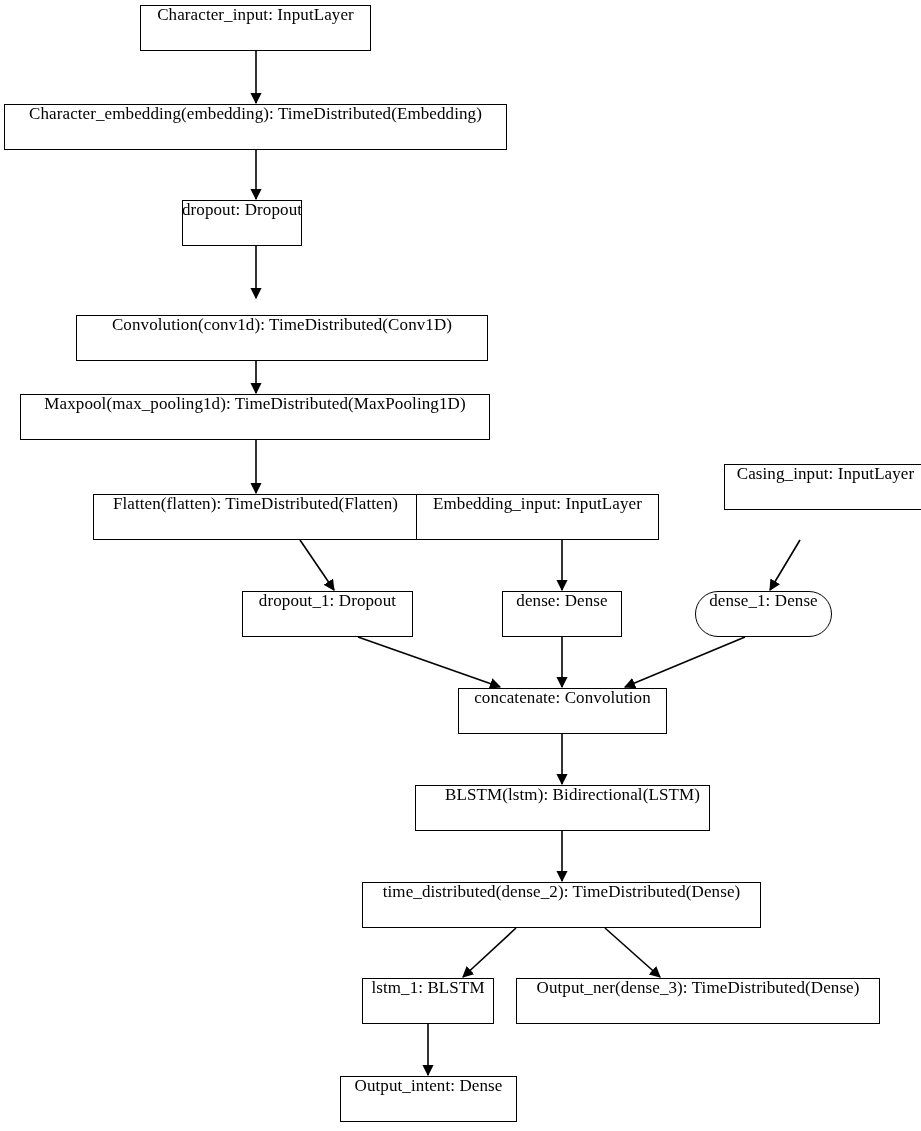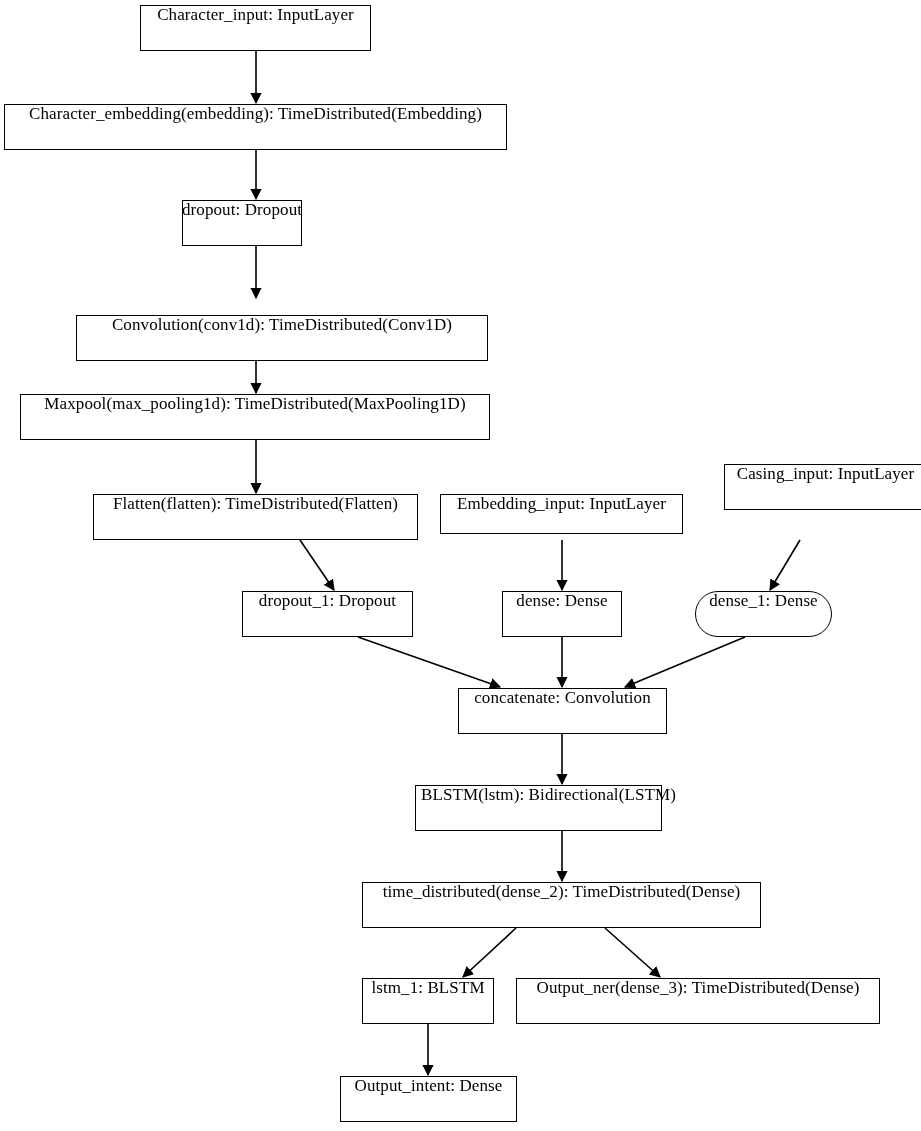--- a/index.html
+++ b/index.html
@@ -81,39 +81,39 @@
       </div>
       <div class="node" style="left: 76px; top: 299px; width: 412px; height: 46px; margin-top: 16px;">
         <span>Convolution(conv1d): TimeDistributed(Conv1D)</span>
       </div>
       <div class="node" style="left: 20px; top: 394px; width: 470px; height: 46px;">
         <span>Maxpool(max_pooling1d): TimeDistributed(MaxPooling1D)</span>
       </div>
       <div class="node" style="left: 93px; top: 494px; width: 325px; height: 46px;">
         <span>Flatten(flatten): TimeDistributed(Flatten)</span>
       </div>
-      <div class="node" style="left: 440px; top: 494px; width: 243px; height: 40px;">
+      <div class="node" style="left: 416px; top: 494px; width: 243px; height: 46px;">
         <span>Embedding_input: InputLayer</span>
       </div>
       <div class="node" style="left: 708px; top: 464px; width: 203px; height: 46px; margin-left: 16px;">
         <span>Casing_input: InputLayer</span>
       </div>
       <div class="node" style="left: 242px; top: 591px; width: 171px; height: 46px;">
         <span>dropout_1: Dropout</span>
       </div>
       <div class="node" style="left: 502px; top: 591px; width: 120px; height: 46px;">
         <span>dense: Dense</span>
       </div>
       <div class="node" style="left: 695px; top: 591px; width: 137px; height: 46px; border-radius: 23px;">
         <span>dense_1: Dense</span>
       </div>
       <div class="node" style="left: 458px; top: 688px; width: 209px; height: 46px;">
         <span>concatenate: Convolution</span>
       </div>
-      <div class="node" style="left: 415px; top: 785px; width: 247px; height: 46px; padding-left: 20px;">
+      <div class="node" style="left: 415px; top: 785px; width: 295px; height: 46px; padding-left: 20px;">
         <span>BLSTM(lstm): Bidirectional(LSTM)</span>
       </div>
       <div class="node" style="left: 362px; top: 882px; width: 399px; height: 46px;">
         <span>time_distributed(dense_2): TimeDistributed(Dense)</span>
       </div>
       <div class="node" style="left: 362px; top: 978px; width: 132px; height: 46px;">
         <span>lstm_1: BLSTM</span>
       </div>
       <div class="node" style="left: 516px; top: 978px; width: 364px; height: 46px;">
         <span>Output_ner(dense_3): TimeDistributed(Dense)</span>

